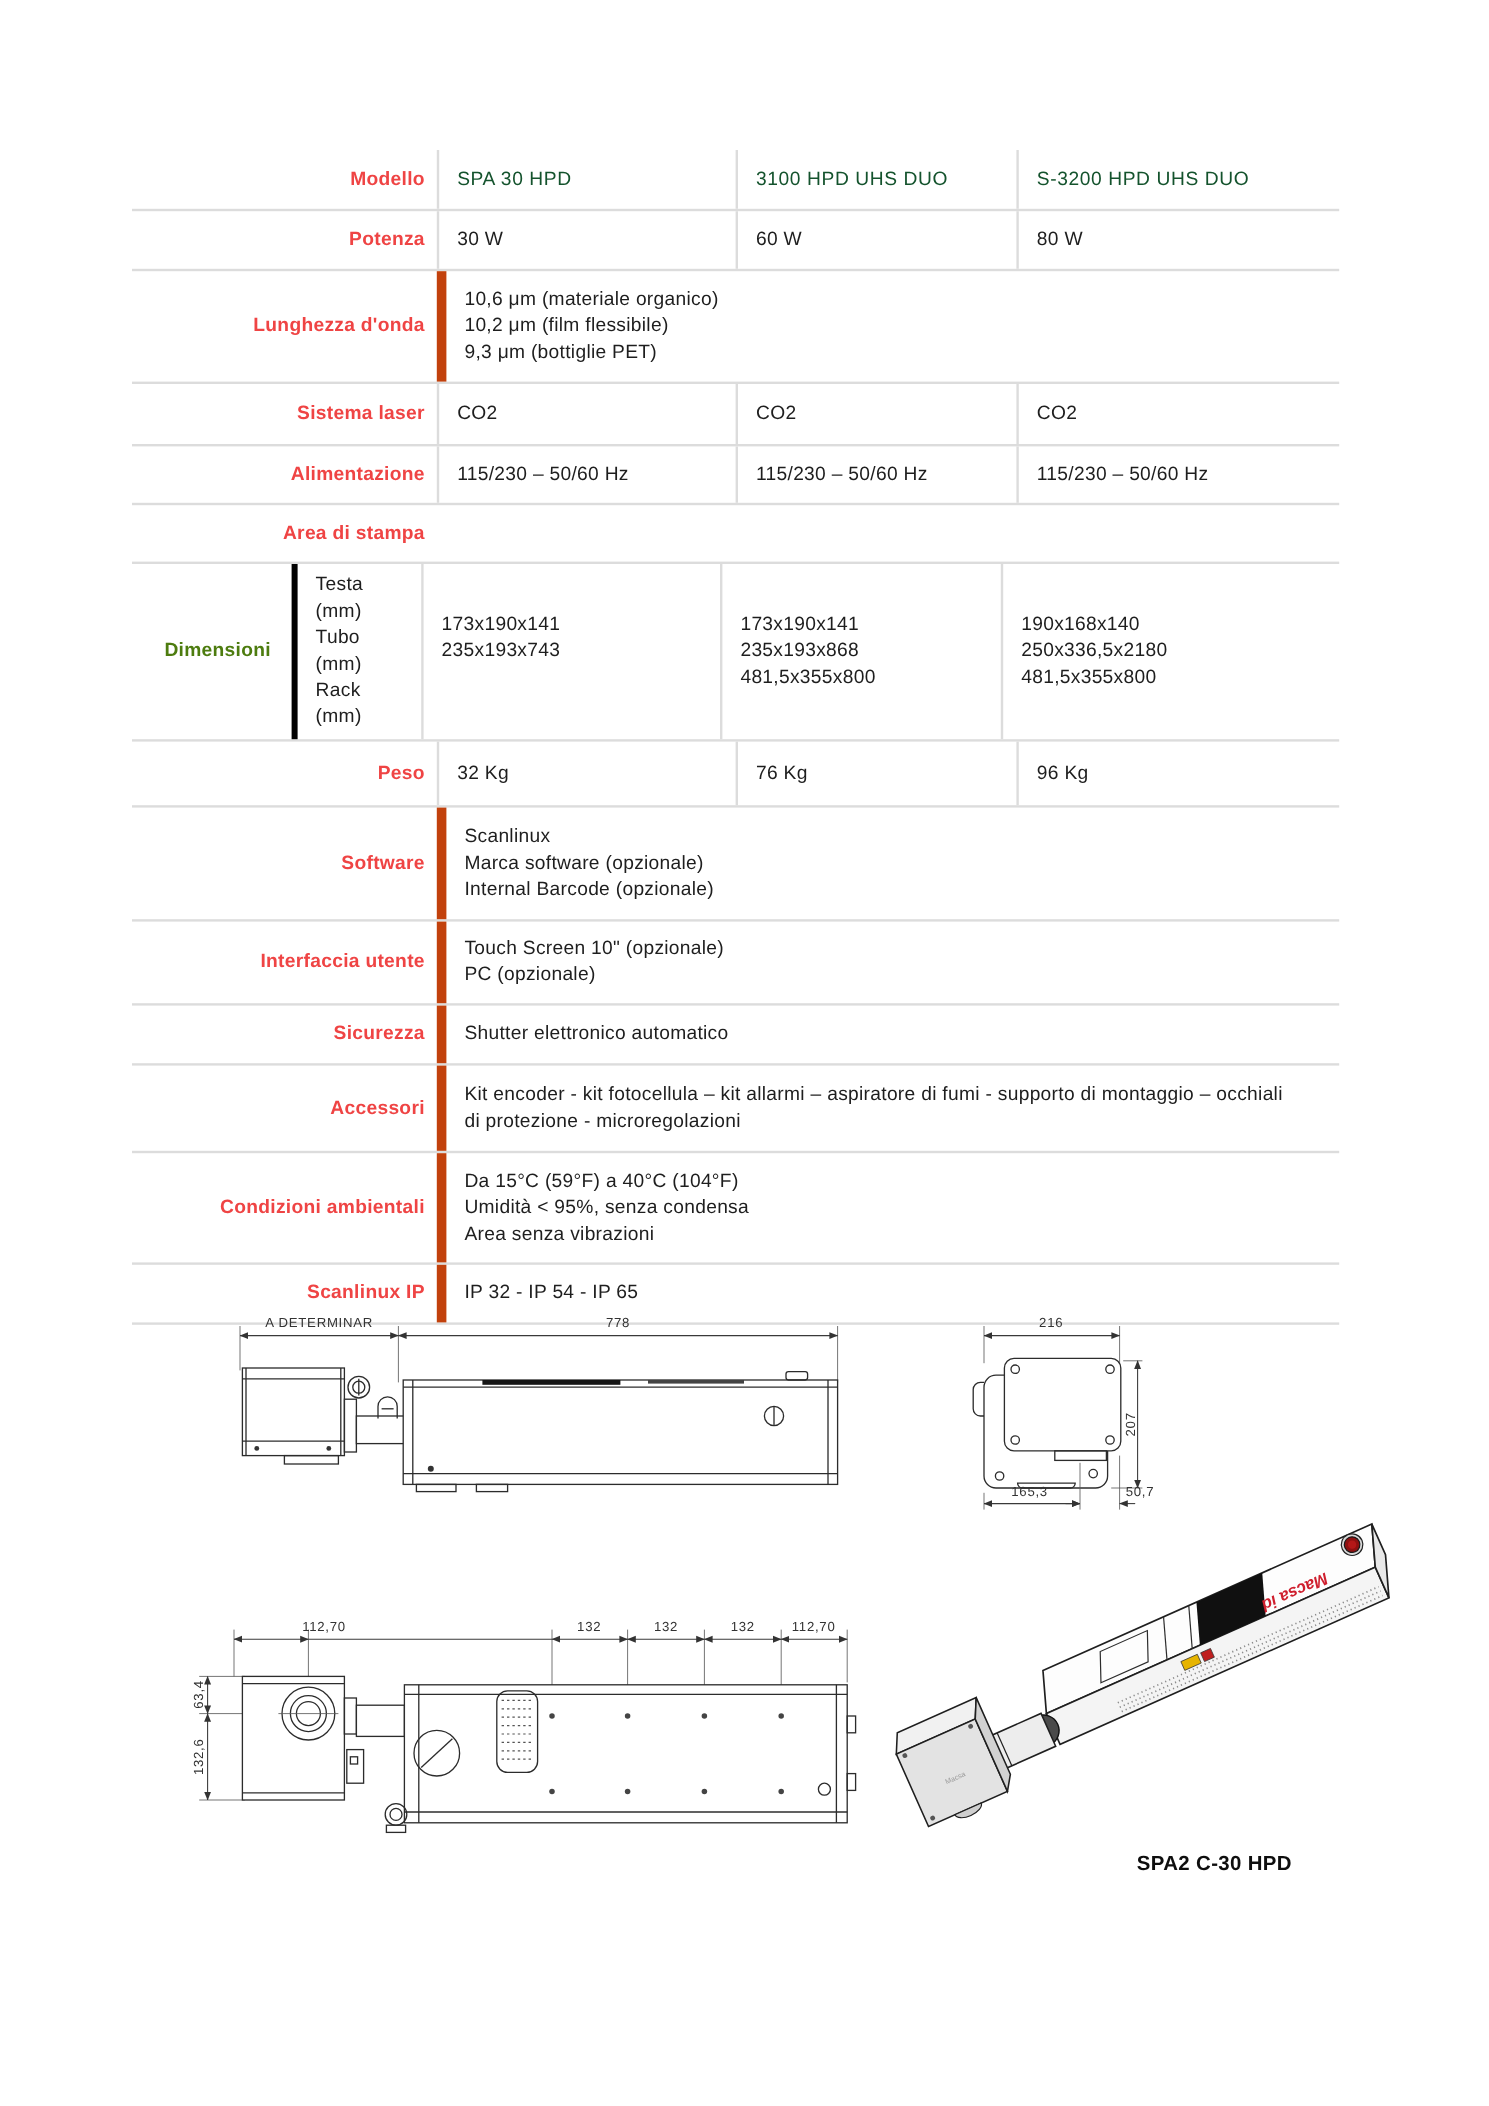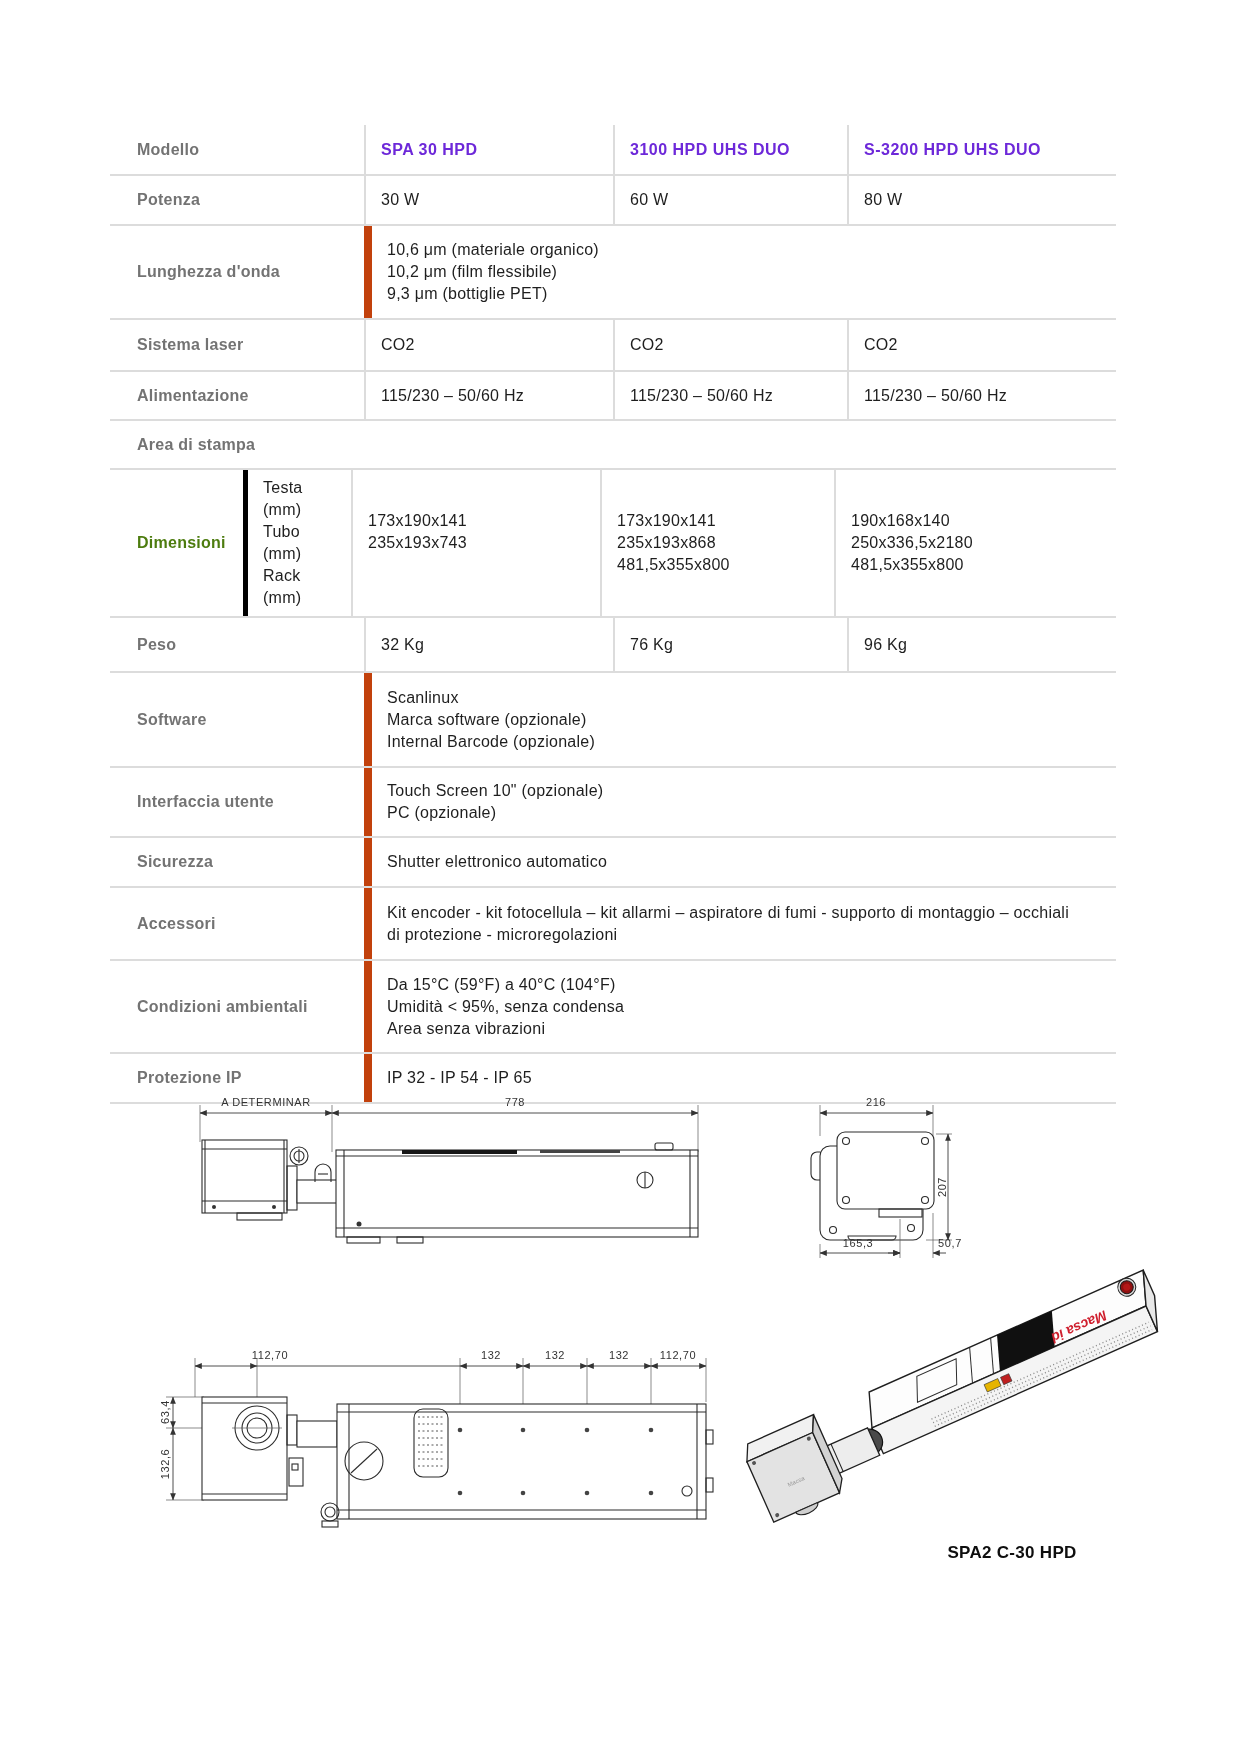--- a/index.html
+++ b/index.html
@@ -4,29 +4,29 @@
 <style>
   html,body{margin:0;padding:0;}
   body{
     width:1241px;height:1755px;background:#ffffff;position:relative;
     font-family:"Liberation Sans","DejaVu Sans",sans-serif;color:#1e1e1e;
   }
   .spec-table{position:absolute;left:110px;top:125px;width:1006px;}
   .trow{display:flex;align-items:stretch;border-bottom:2px solid #dcdcdc;box-sizing:border-box;}
   .cell{display:flex;flex-direction:column;justify-content:center;box-sizing:border-box;
         padding:7px 10px 7px 15px;font-size:16px;letter-spacing:.25px;line-height:22px;}
-  .label{width:254px;padding-left:27px;font-weight:700;color:#737373;}
+  .label{width:254px;padding-left:27px;font-weight:700;color:#ef4444;text-align:right;}
   .label-narrow{width:133px;padding-left:27px;font-weight:700;color:#4d7c0f;}
   .subcol{width:108px;border-left:5px solid #000000;font-weight:400;}
   .vcell{border-left:2px solid #dcdcdc;}
   .c2{width:249px;}
   .c3{width:210px;}
   .c4{width:253px;margin-left:24px;}
   .merged{flex:1;border-left:8px solid #c2410c;padding-right:40px;}
-  .model{color:#6d28d9;font-weight:700;letter-spacing:.5px;}
+  .model{color:#14532d;font-weight:400;letter-spacing:.5px;}
   .r1{min-height:51px;} .r2{min-height:50px;} .r3{min-height:94px;} .r4{min-height:52px;}
   .r5{min-height:49px;} .r6{min-height:49px;} .r7{min-height:90px;} .r8{min-height:55px;}
   .r9{min-height:95px;} .r10{min-height:70px;} .r11{min-height:50px;} .r12{min-height:73px;}
   .r13{min-height:93px;} .r14{min-height:50px;}
   .drawings{position:absolute;left:0;top:0;width:1241px;height:1755px;}
   svg text{font-family:"Liberation Sans","DejaVu Sans",sans-serif;}
   .dim-text{font-size:11px;fill:#333;letter-spacing:.6px;}
   .caption{font-size:17px;font-weight:700;fill:#0e0e0e;letter-spacing:.3px;}
   .lineart{stroke:#2c2c2c;stroke-width:1.1;fill:none;}
   .lineart-fill{stroke:#2c2c2c;stroke-width:1.1;fill:#ffffff;}
@@ -140,21 +140,21 @@
   <div class="trow r13">
     <div class="cell label">Condizioni ambientali</div>
     <div class="cell merged">
       <div>Da 15°C (59°F) a 40°C (104°F)</div>
       <div>Umidità &lt; 95%, senza condensa</div>
       <div>Area senza vibrazioni</div>
     </div>
   </div>
 
   <div class="trow r14">
-    <div class="cell label">Protezione IP</div>
+    <div class="cell label">Scanlinux IP</div>
     <div class="cell merged">IP 32 - IP 54 - IP 65</div>
   </div>
 
 </div>
 
 <svg class="drawings" viewBox="0 0 1241 1755">
   <defs>
     <marker id="ar" viewBox="0 0 10 10" refX="9.5" refY="5" markerWidth="8" markerHeight="8" orient="auto-start-reverse">
       <path d="M0,1 L10,5 L0,9 z" fill="#333"></path>
     </marker>

